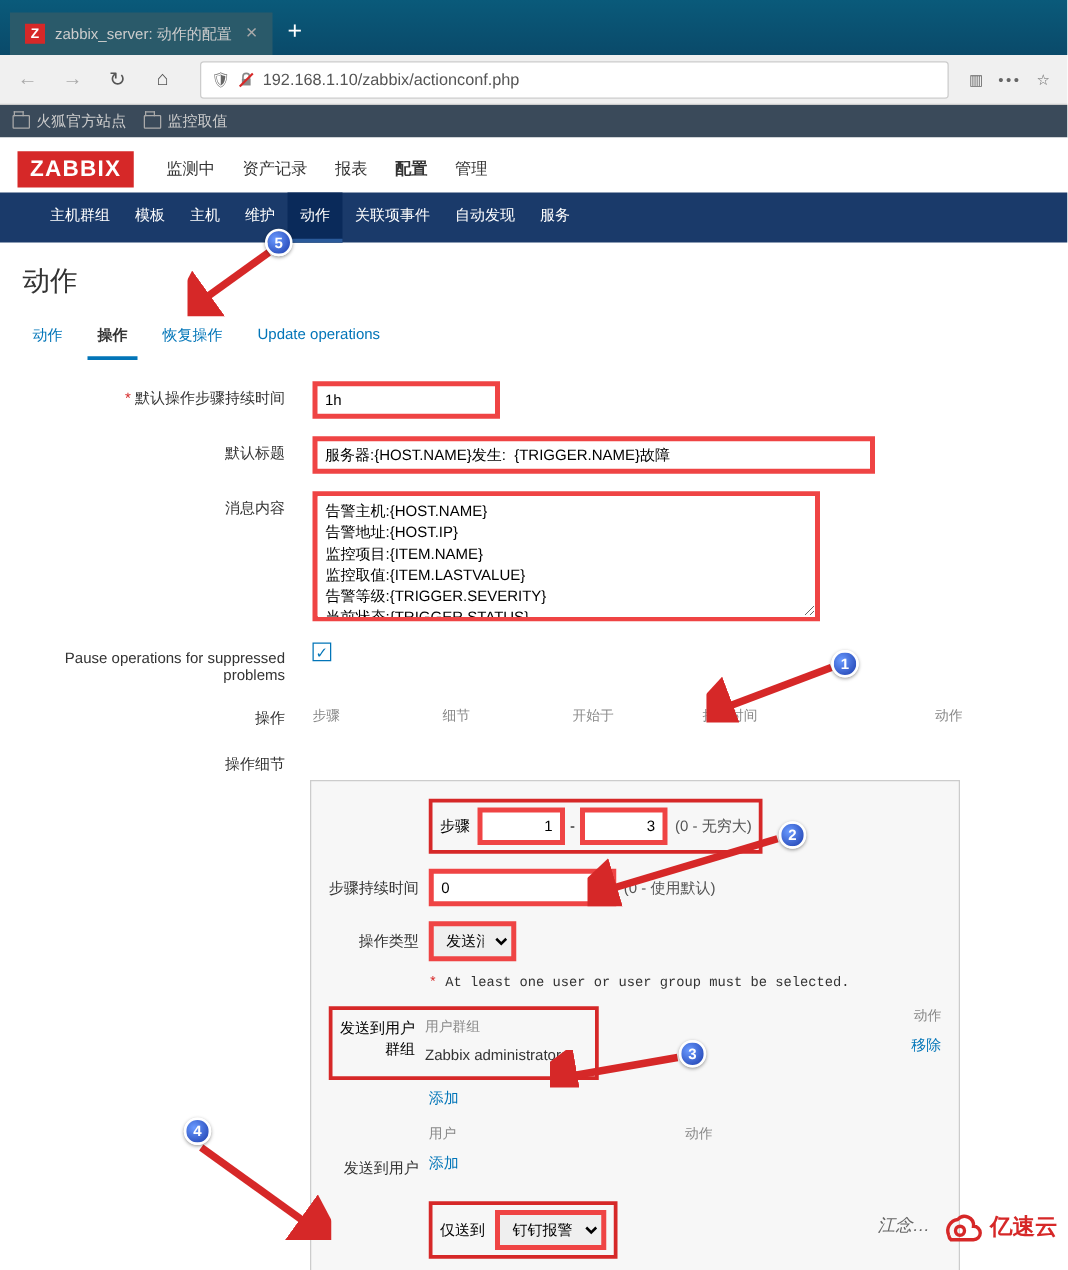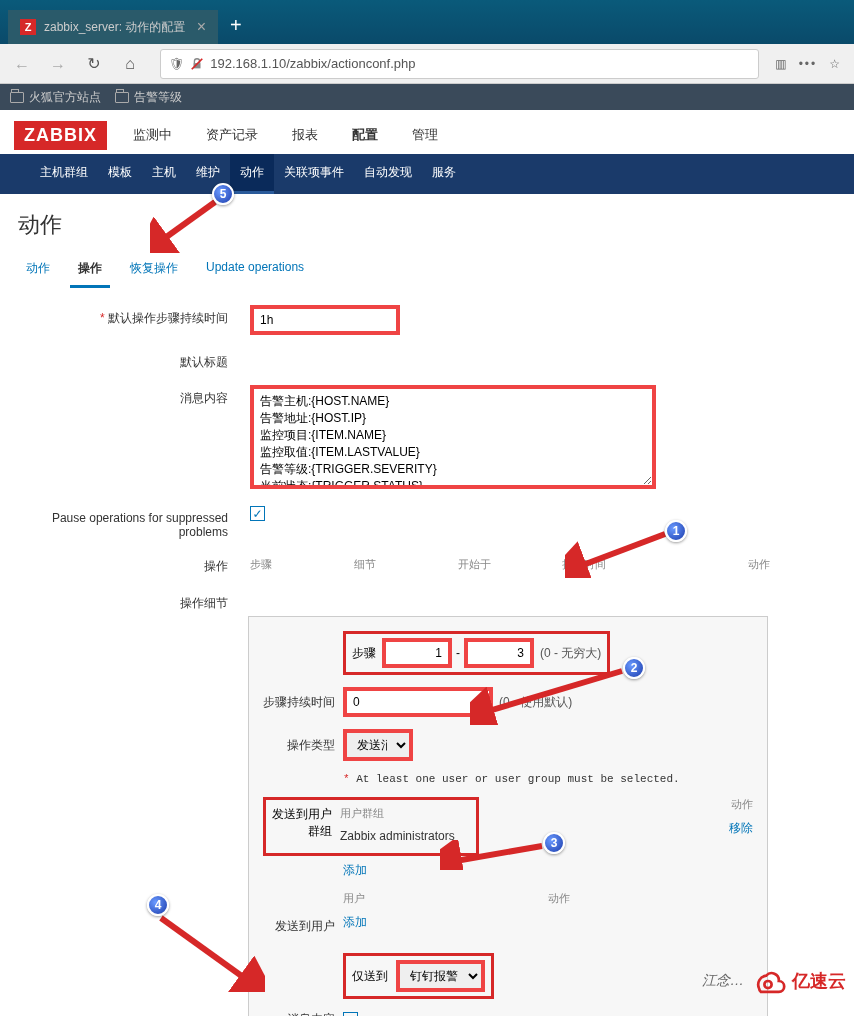--- a/index.html
+++ b/index.html
@@ -23,21 +23,21 @@
 .nav-right { display: flex; gap: 12px; align-items: center; margin-right: 6px; }
 
 .bookmark-bar { display: flex; align-items: center; height: 26px; background: #3a4a5a; padding: 0 10px; gap: 14px; }
 .bookmark-item { display: flex; align-items: center; color: #ccc; font-size: 12px; }
 .folder-icon { width: 14px; height: 11px; border: 1px solid #aaa; border-radius: 1px; margin-right: 5px; position: relative; }
 .folder-icon::before { content: ''; position: absolute; top: -4px; left: 0; width: 6px; height: 3px; border: 1px solid #aaa; border-bottom: none; }
 
 
 .zabbix-header { display: flex; align-items: center; background: #fff; padding: 10px 14px 4px; }
 .zabbix-logo { background: #d62828; color: #fff; font-weight: bold; font-size: 18px; padding: 4px 10px; letter-spacing: 1px; }
-.top-menu { display: flex; margin-left: 16px; gap: 14px; }
+.top-menu { display: flex; margin-left: 16px; gap: 2px; }
 .top-menu-item { padding: 6px 10px; color: #333; font-size: 13px; cursor: pointer; }
 .top-menu-item.active { font-weight: bold; }
 
 .sub-menu { display: flex; background: #1a3a6a; padding: 0 30px; }
 .sub-menu-item { padding: 10px 10px; color: #fff; font-size: 12px; cursor: pointer; }
 .sub-menu-item.active { background: #0a2a5a; border-bottom: 3px solid #2a5a9a; }
 
 .page-title { font-size: 22px; color: #333; padding: 16px 18px 12px; }
 
 .form-tabs { display: flex; padding: 0 18px; border-bottom: 1px solid transparent; }
@@ -119,21 +119,21 @@
   </div>
 </div>
 
 <div class="bookmark-bar">
   <div class="bookmark-item">
         <span class="folder-icon"></span>
         <span>火狐官方站点</span>
       </div>
   <div class="bookmark-item">
         <span class="folder-icon"></span>
-        <span>告警等级</span>
+        <span>监控取值</span>
       </div>
 </div>
 
 <div class="zabbix-header">
   <div class="zabbix-logo">ZABBIX</div>
   <div class="top-menu">
     <div class="top-menu-item">监测中</div>
     <div class="top-menu-item">资产记录</div>
     <div class="top-menu-item">报表</div>
     <div class="top-menu-item active">配置</div>
@@ -163,20 +163,21 @@
 
 <div class="form-area">
 
   <div class="form-row">
     <div class="form-label required">默认操作步骤持续时间</div>
     <div class="form-control"><input type="text" class="input-med" value="1h" style=""></div>
   </div>
 
   <div class="form-row">
     <div class="form-label">默认标题</div>
+    <div class="form-control"><input type="text" class="input-large" value="服务器:{HOST.NAME}发生:  {TRIGGER.NAME}故障" style=""></div>
   </div>
 
   <div class="form-row">
     <div class="form-label">消息内容</div>
     <div class="form-control"><textarea style="">告警主机:{HOST.NAME}
 告警地址:{HOST.IP}
 监控项目:{ITEM.NAME}
 监控取值:{ITEM.LASTVALUE}
 告警等级:{TRIGGER.SEVERITY}
 当前状态:{TRIGGER.STATUS}

